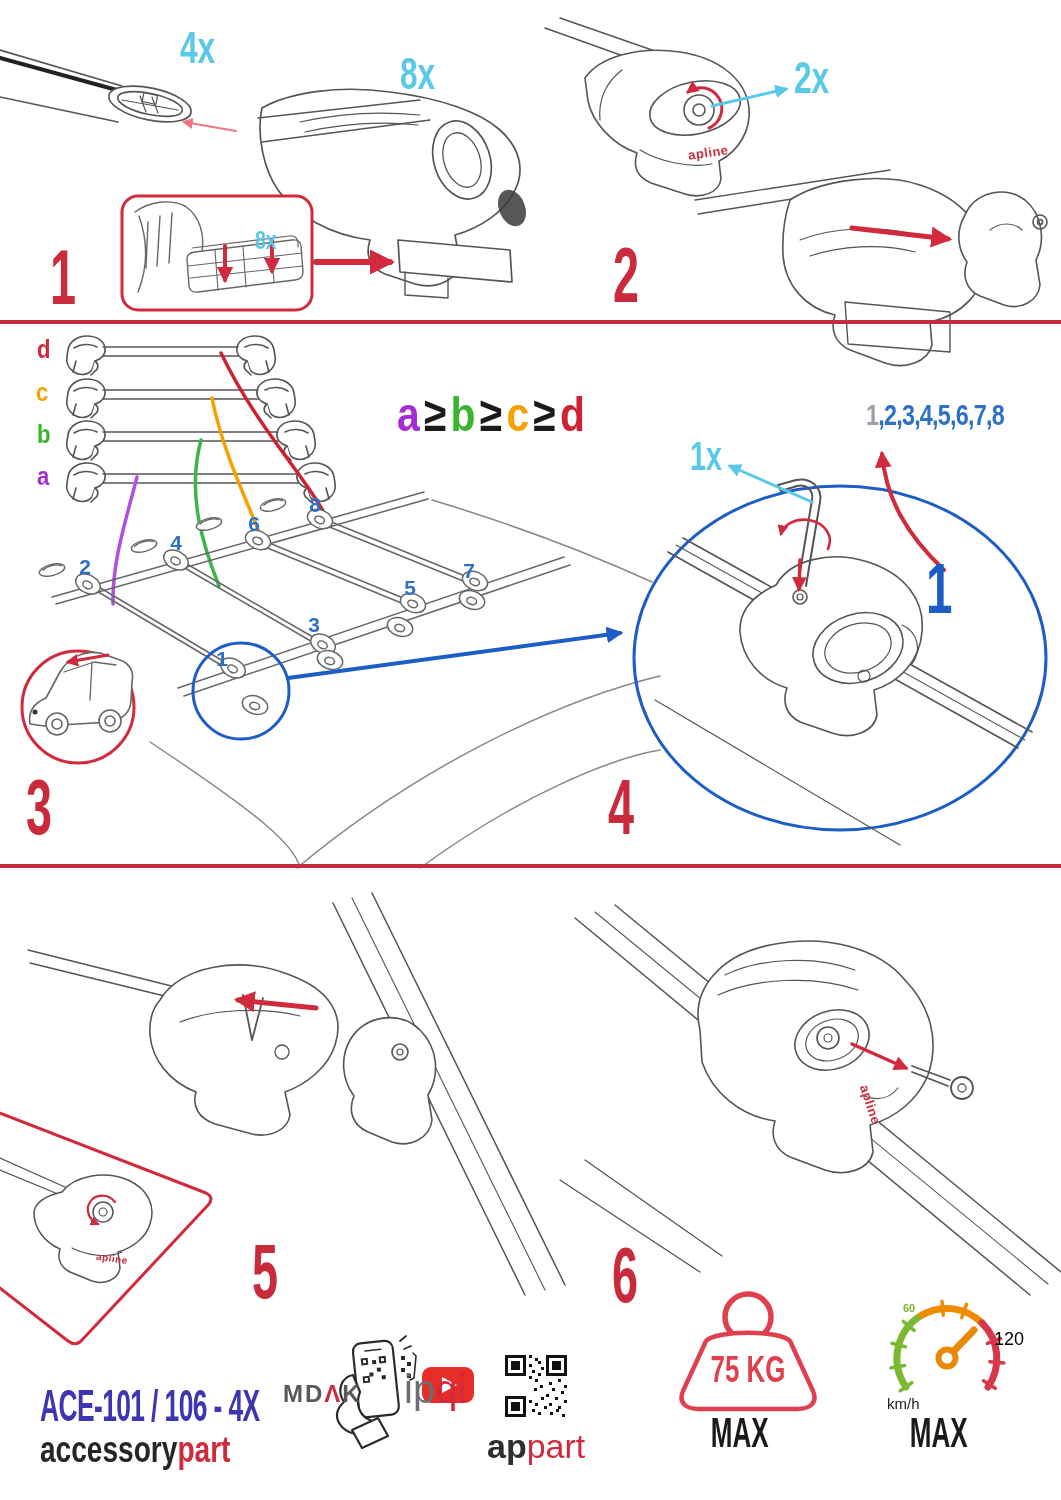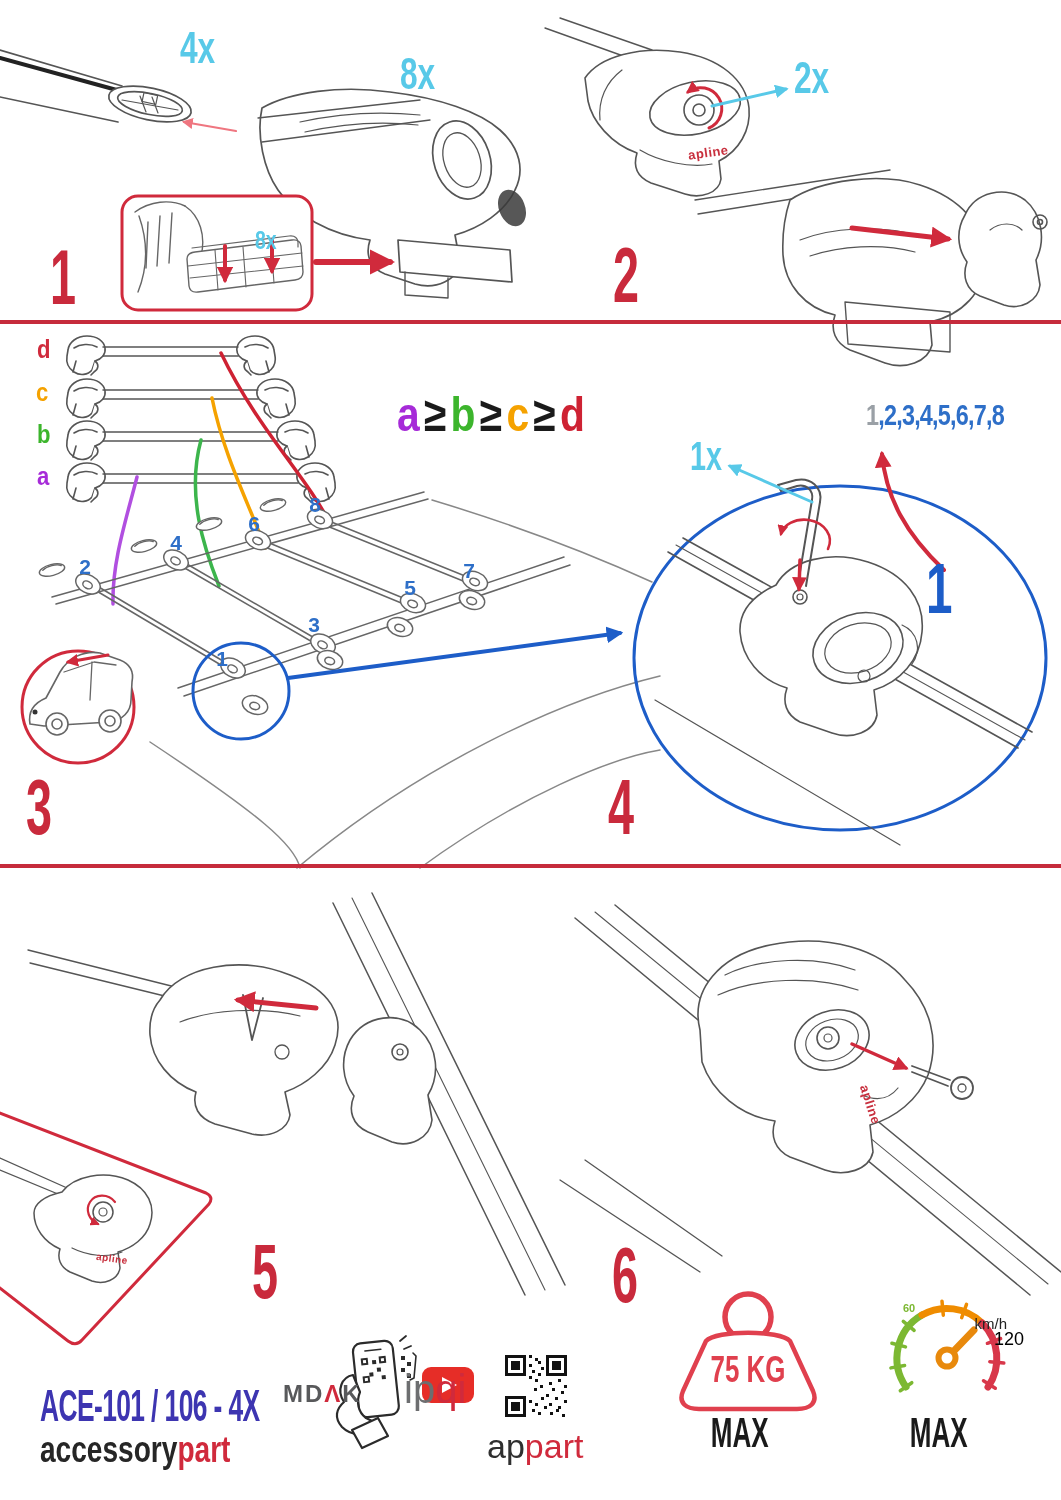--- a/index.html
+++ b/index.html
@@ -408,23 +408,23 @@
 <div class="t" style="left:40px;top:1432px;font-size:36px;font-weight:bold;transform:scaleX(.78);transform-origin:0 0">
   <span style="color:#262626">accessory</span><span style="color:#d02a3c">part</span>
 </div>
 <div class="t" style="left:283px;top:1382px;font-size:24px;font-weight:bold;letter-spacing:2px;color:#58595b">
   <span>MD</span><span style="color:#d02a3c">Λ</span><span>K</span>
 </div>
 <div class="t" style="left:404px;top:1369px;font-size:40px;color:#6d6e70">
   <span>ip</span><span style="color:#d02a3c">qi</span>
 </div>
 <div class="t" style="left:487px;top:1429px;font-size:34px;color:#2f2f2f">
-  <span style="font-weight:normal">ap</span><span style="color:#d02a3c">part</span>
+  <span style="font-weight:bold">ap</span><span style="color:#d02a3c">part</span>
 </div>
 
 <div class="t" style="left:688px;top:1352px;width:120px;text-align:center;font-size:36px;font-weight:bold;color:#e0404e;transform:scaleX(.72);transform-origin:50% 0">75 KG</div>
 <div class="t maxlab" style="left:688px;top:1412px;width:120px">MAX</div>
 <div class="t" style="left:903px;top:1303px;font-size:11px;font-weight:bold;color:#7cb832">60</div>
 <div class="t" style="left:994px;top:1330px;font-size:18px;font-weight:normal;color:#000000">120</div>
-<div class="t" style="left:887px;top:1316px;width:120px;text-align:right;font-size:15px;color:#222">km/h</div>
+<div class="t" style="left:887px;top:1396px;width:120px;text-align:left;font-size:15px;color:#222">km/h</div>
 <div class="t maxlab" style="left:887px;top:1412px;width:120px">MAX</div>
 
 </div>
 
 </body></html>

